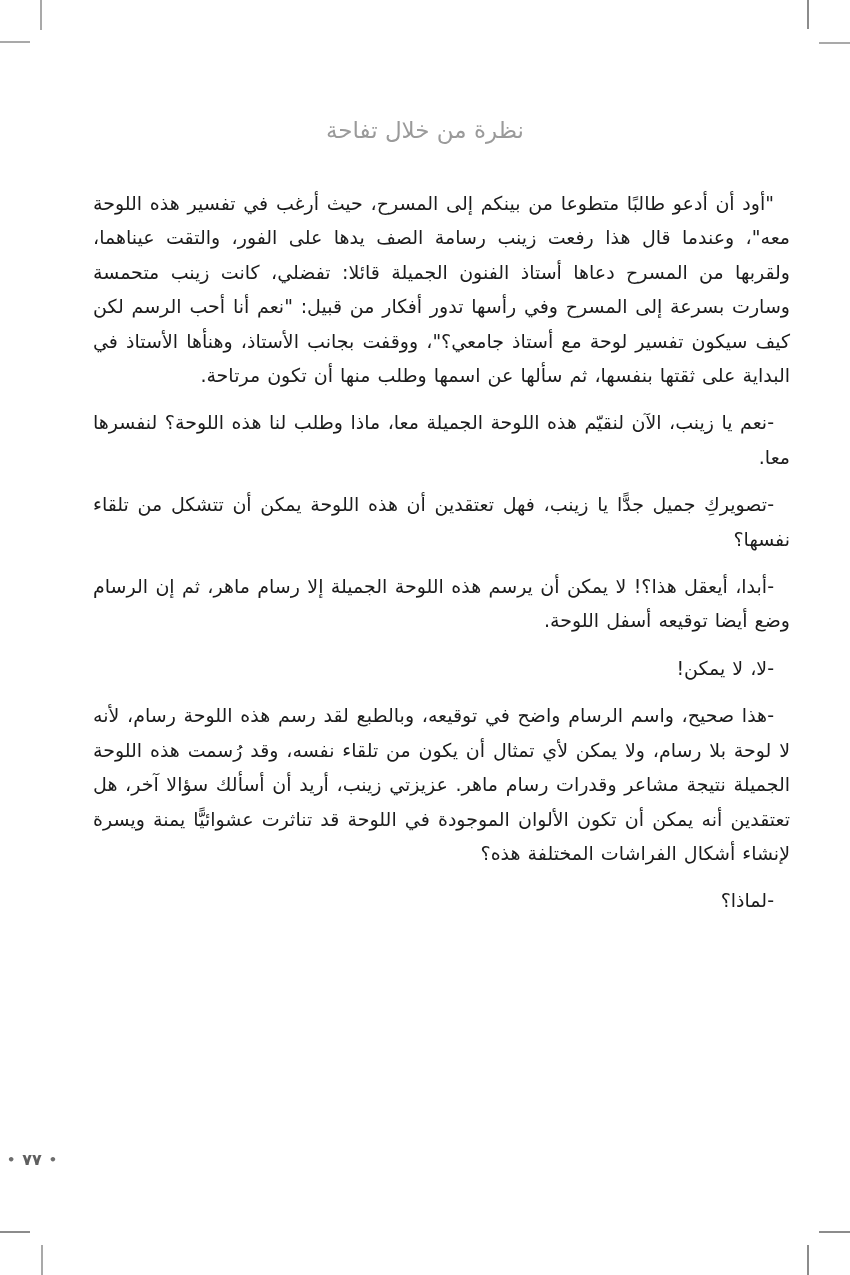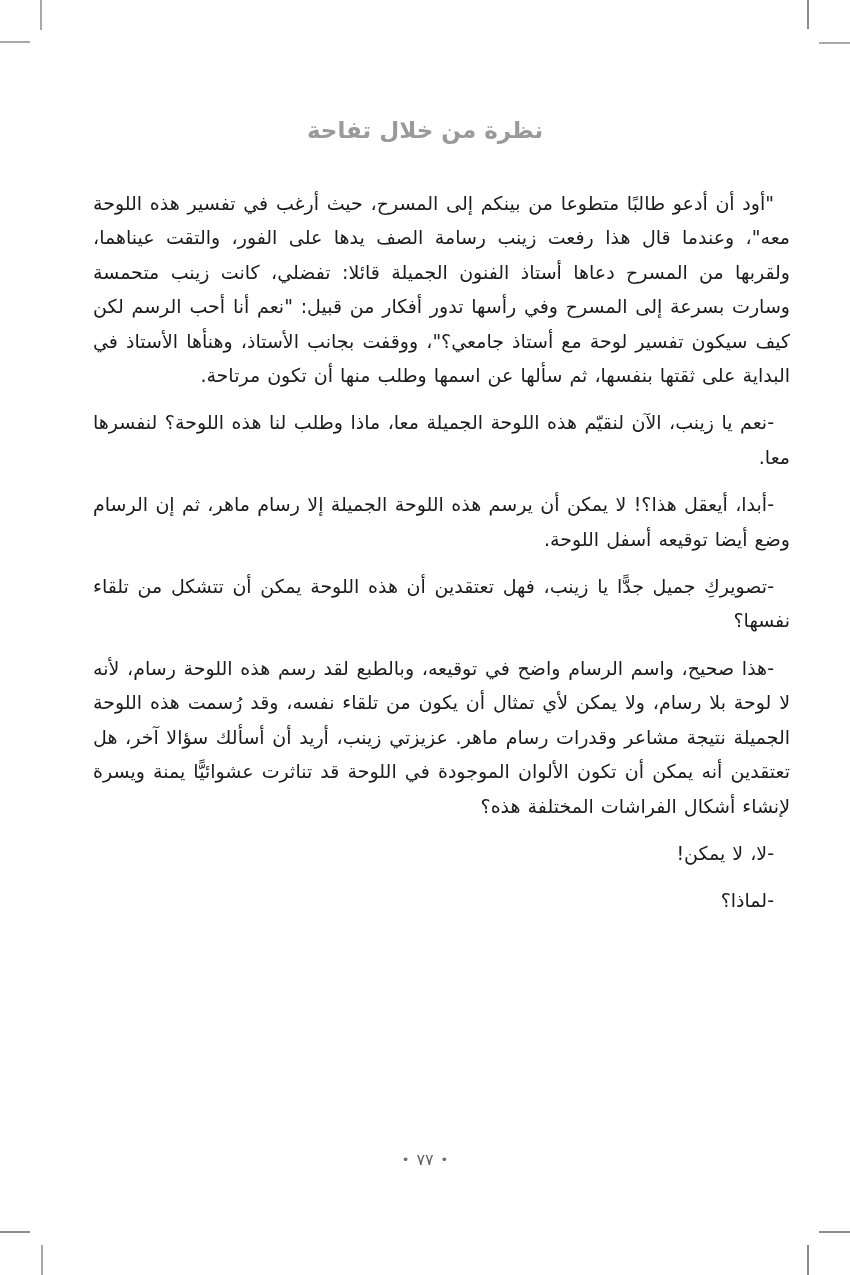--- a/index.html
+++ b/index.html
@@ -31,21 +31,21 @@
 
   .chapter-title {
     position: absolute;
     top: 112px;
     left: 0;
     right: 0;
     text-align: center;
     direction: rtl;
     font-size: 23px;
     line-height: 36px;
-    font-weight: bold;
+    font-weight: normal;
     color: #9a9a9a;
     letter-spacing: 0.5px;
   }
 
   .text-block {
     position: absolute;
     top: 186px;
     right: 60px;
     left: 93px;
     direction: rtl;
@@ -62,25 +62,26 @@
   }
   .text-block p:last-child {
     margin-bottom: 0;
   }
 
   .page-footer {
     position: absolute;
     top: 1148px;
     left: 0;
     width: 100%;
-    text-align: center;
+    text-align: left;
     direction: rtl;
     color: #5f5f5f;
     font-size: 16px;
     line-height: 24px;
+    font-weight: bold;
   }
   .page-footer .dot {
     font-size: 13px;
     color: #6e6e6e;
     margin: 0 7px;
     vertical-align: 1px;
   }
   .page-footer .num {
     letter-spacing: 1px;
   }
@@ -97,24 +98,24 @@
   <div class="crop cm-bl-h"></div>
   <div class="crop cm-bl-v"></div>
   <div class="crop cm-br-h"></div>
   <div class="crop cm-br-v"></div>
 
   <div class="chapter-title">نظرة من خلال تفاحة</div>
 
   <div class="text-block">
     <p>"أود أن أدعو طالبًا متطوعا من بينكم إلى المسرح، حيث أرغب في تفسير هذه اللوحة معه"، وعندما قال هذا رفعت زينب رسامة الصف يدها على الفور، والتقت عيناهما، ولقربها من المسرح دعاها أستاذ الفنون الجميلة قائلا: تفضلي، كانت زينب متحمسة وسارت بسرعة إلى المسرح وفي رأسها تدور أفكار من قبيل: "نعم أنا أحب الرسم لكن كيف سيكون تفسير لوحة مع أستاذ جامعي؟"، ووقفت بجانب الأستاذ، وهنأها الأستاذ في البداية على ثقتها بنفسها، ثم سألها عن اسمها وطلب منها أن تكون مرتاحة.</p>
     <p>-نعم يا زينب، الآن لنقيّم هذه اللوحة الجميلة معا، ماذا وطلب لنا هذه اللوحة؟ لنفسرها معا.</p>
+    <p>-تصويركِ جميل جدًّا يا زينب، فهل تعتقدين أن هذه اللوحة يمكن أن تتشكل من تلقاء نفسها؟</p>
     <p>-أبدا، أيعقل هذا؟! لا يمكن أن يرسم هذه اللوحة الجميلة إلا رسام ماهر، ثم إن الرسام وضع أيضا توقيعه أسفل اللوحة.</p>
-    <p>-تصويركِ جميل جدًّا يا زينب، فهل تعتقدين أن هذه اللوحة يمكن أن تتشكل من تلقاء نفسها؟</p>
+    <p>-لا، لا يمكن!</p>
     <p>-هذا صحيح، واسم الرسام واضح في توقيعه، وبالطبع لقد رسم هذه اللوحة رسام، لأنه لا لوحة بلا رسام، ولا يمكن لأي تمثال أن يكون من تلقاء نفسه، وقد رُسمت هذه اللوحة الجميلة نتيجة مشاعر وقدرات رسام ماهر. عزيزتي زينب، أريد أن أسألك سؤالا آخر، هل تعتقدين أنه يمكن أن تكون الألوان الموجودة في اللوحة قد تناثرت عشوائيًّا يمنة ويسرة لإنشاء أشكال الفراشات المختلفة هذه؟</p>
-    <p>-لا، لا يمكن!</p>
     <p>-لماذا؟</p>
   </div>
 
   <div class="page-footer">
     <span class="dot">•</span><span class="num">٧٧</span><span class="dot">•</span>
   </div>
 
 </div>
 
 </body></html>

